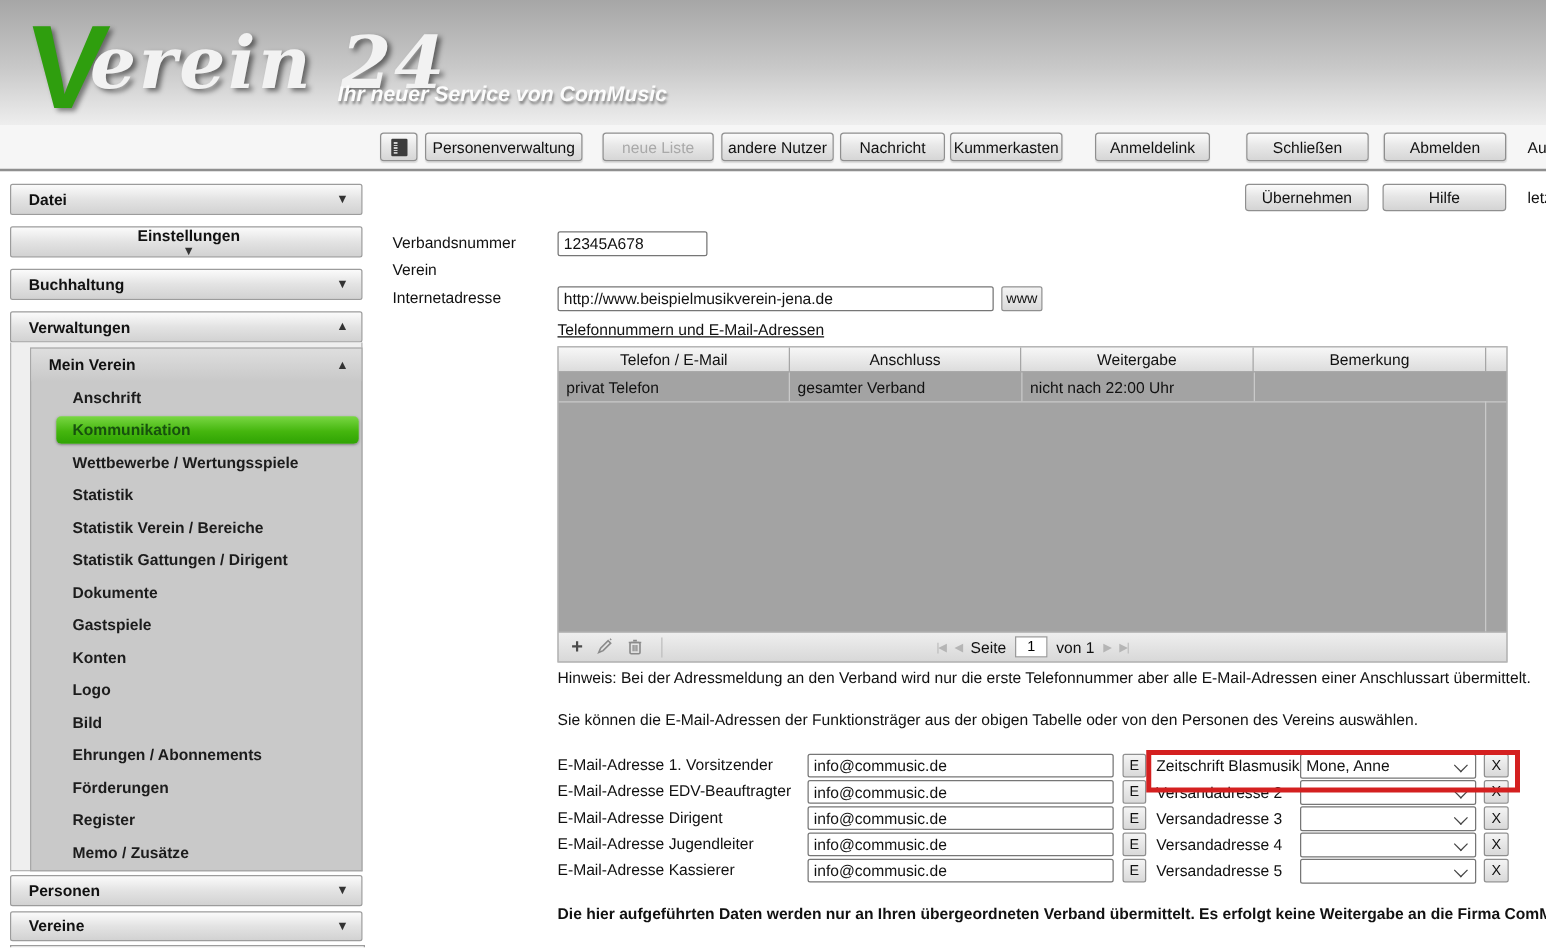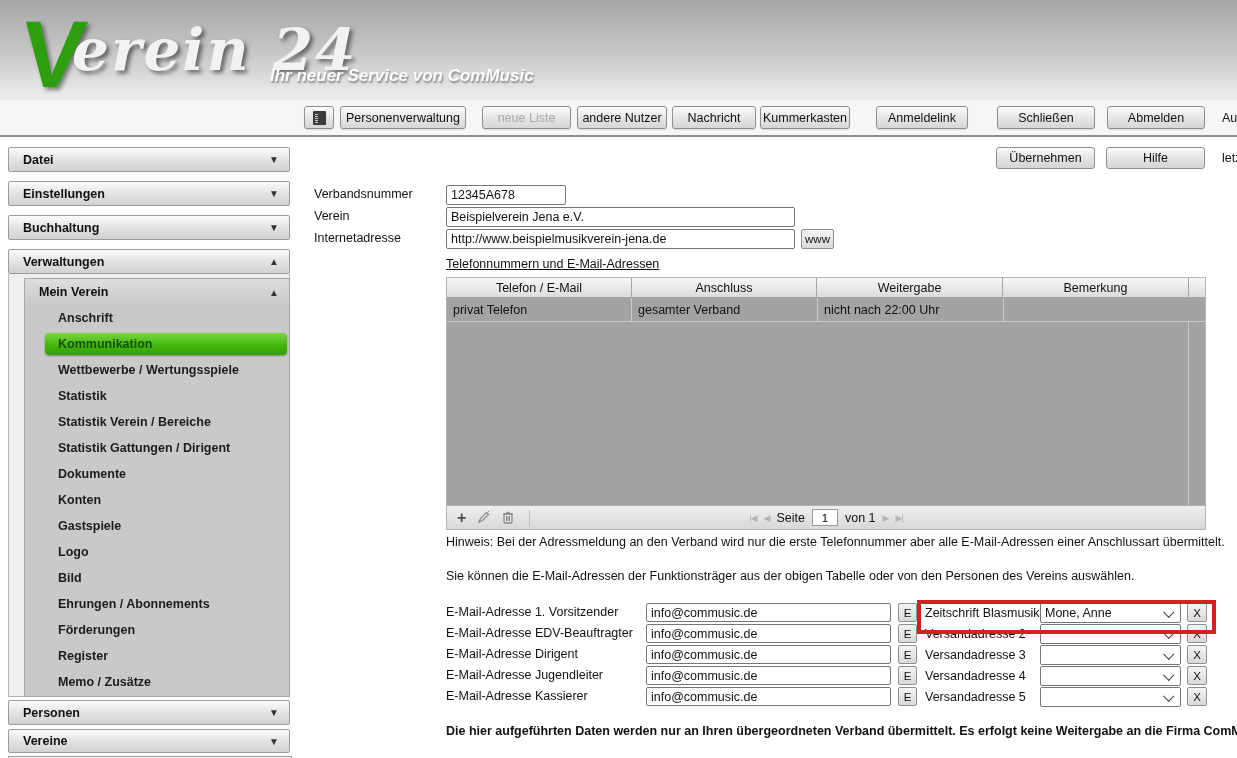--- a/index.html
+++ b/index.html
@@ -123,21 +123,21 @@
   </div>
 
   <div class="abtn" style="left:996px;top:147px;width:99px;">Übernehmen</div>
   <div class="abtn" style="left:1106px;top:147px;width:99px;">Hilfe</div>
   <div class="cliptext" style="left:1222px;top:151px;">letzt</div>
 
   <div class="acc-h" style="top:147px;">
     <span>Datei</span>
     <span class="acc-arrow">▼</span>
   </div>
-  <div class="acc-h" style="top:181px;">
+  <div class="acc-h" style="top:181px;flex-direction:column;">
     <span>Einstellungen</span>
     <span class="acc-arrow">▼</span>
   </div>
   <div class="acc-h" style="top:215px;">
     <span>Buchhaltung</span>
     <span class="acc-arrow">▼</span>
   </div>
   <div class="acc-h" style="top:249px;">
     <span>Verwaltungen</span>
     <span class="acc-arrow">▲</span>
@@ -149,22 +149,22 @@
       <span>Mein Verein</span>
       <span class="acc-arrow">▲</span>
     </div>
     <div class="mv-item">Anschrift</div>
     <div class="mv-item selected">Kommunikation</div>
     <div class="mv-item">Wettbewerbe / Wertungsspiele</div>
     <div class="mv-item">Statistik</div>
     <div class="mv-item">Statistik Verein / Bereiche</div>
     <div class="mv-item">Statistik Gattungen / Dirigent</div>
     <div class="mv-item">Dokumente</div>
+    <div class="mv-item">Gastspiele</div>
     <div class="mv-item">Konten</div>
-    <div class="mv-item">Gastspiele</div>
     <div class="mv-item">Logo</div>
     <div class="mv-item">Bild</div>
     <div class="mv-item">Ehrungen / Abonnements</div>
     <div class="mv-item">Förderungen</div>
     <div class="mv-item">Register</div>
     <div class="mv-item">Memo / Zusätze</div>
   </div>
 
   <div class="acc-h" style="top:700px;">
     <span>Personen</span>
@@ -172,21 +172,20 @@
   </div>
   <div class="acc-h" style="top:729px;height:24px;">
     <span>Vereine</span>
     <span class="acc-arrow">▼</span>
   </div>
   <div class="acc-sliver"></div>
 
   <div class="flabel" style="left:314px;top:187px;">Verbandsnummer</div>
   <input class="tin" style="left: 446px; top: 185px; width: 120px;" value="12345A678">
   <div class="flabel" style="left:314px;top:209px;">Verein</div>
-  <input class="tin" style="left: 446px; top: 207px; width: 349px;" value="Beispielverein Jena e.V.">
   <div class="flabel" style="left:314px;top:231px;">Internetadresse</div>
   <input class="tin" style="left: 446px; top: 229px; width: 349px;" value="http://www.beispielmusikverein-jena.de">
   <div class="sq" style="left:801px;top:229px;width:33px;height:20px;">www</div>
 
   <div class="tabletitle" style="left:446px;top:257px;">Telefonnummern und E-Mail-Adressen</div>
   <div class="grid">
     <div class="g-head">
       <div class="g-hc" style="width:185px;">Telefon / E-Mail</div>
       <div class="g-hc" style="width:185px;">Anschluss</div>
       <div class="g-hc" style="width:186px;">Weitergabe</div>

